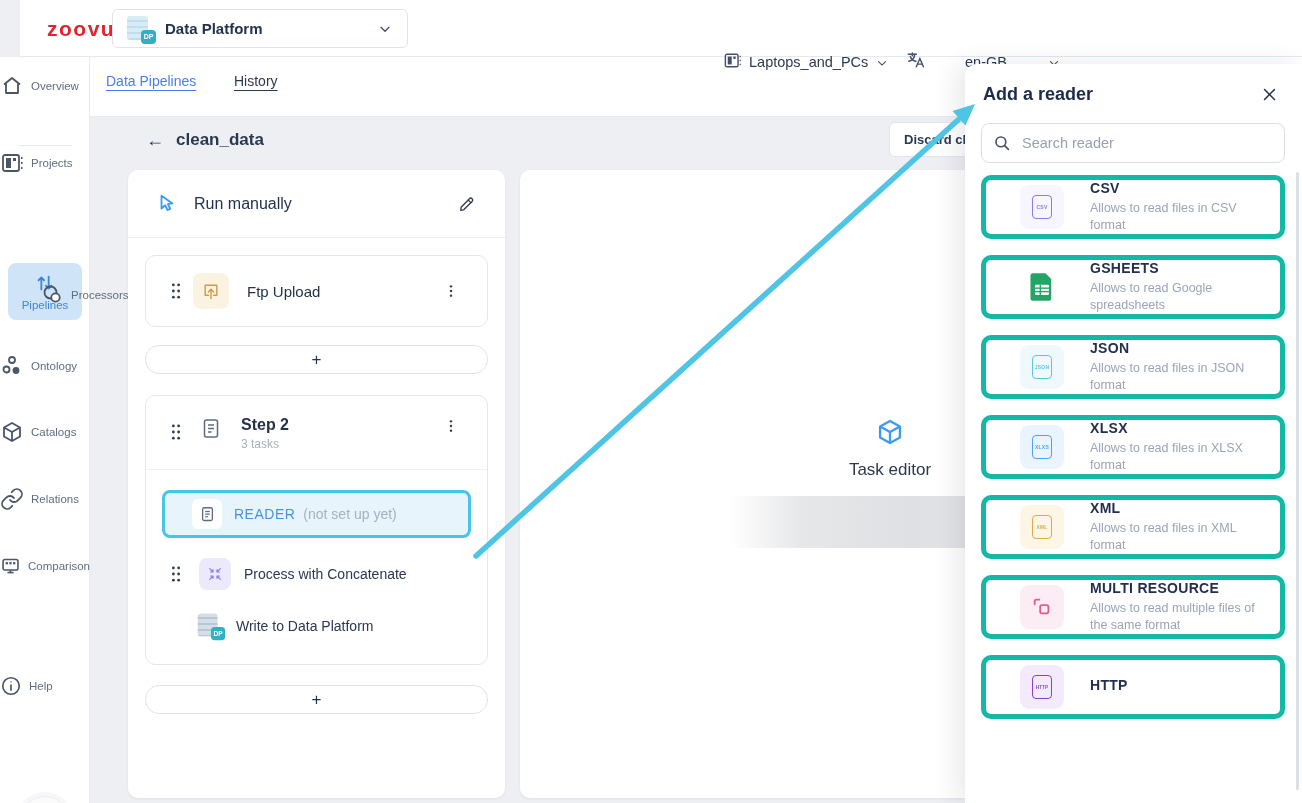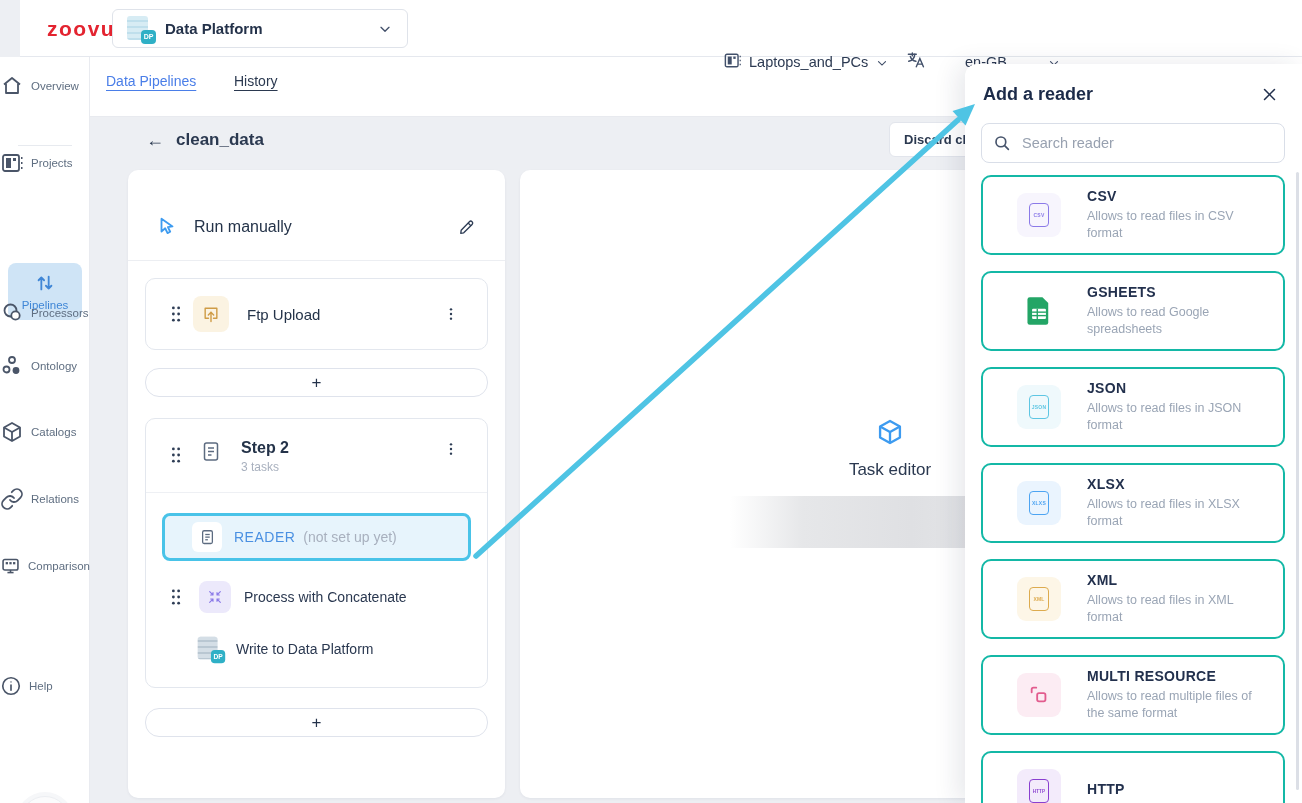--- a/index.html
+++ b/index.html
@@ -64,21 +64,21 @@
   .discard-btn { position:absolute; left:799px; top:5px; width:96px; height:35px;
     background:#fff; border:1px solid #e2e5ec; border-radius:6px;
     font-size:13px; font-weight:600; color:#2b3950; display:flex; align-items:center;
     justify-content:flex-start; padding-left:14px; white-space:nowrap; overflow:hidden;
     cursor:pointer; }
 
   
   .pipeline-panel { position:absolute; left:128px; top:170px; width:377px; height:628px;
     background:#fff; border-radius:10px; box-shadow:0 1px 3px rgba(20,30,60,.06); z-index:2; }
   .trigger-row { height:68px; display:flex; align-items:center; padding:0 28px;
-    border-bottom:1px solid #eceef2;margin-top:23px; }
+    border-bottom:1px solid #eceef2; }
   .trigger-label { margin-left:16px; font-size:16px; font-weight:500; color:#243349; }
   .edit-btn { margin-left:auto; cursor:pointer; }
 
   .block-card { margin:17px 17px 0; border:1px solid #e3e7ee; border-radius:10px; }
   .ftp-card { height:72px; display:flex; align-items:center; padding:0 28px 0 23px; }
   .icon-box { width:36px; height:36px; border-radius:8px; flex:none;
     display:flex; align-items:center; justify-content:center; }
   .ftp-box { background:#fbf3e2; margin-left:10px; }
   .task-title { margin-left:18px; font-size:15px; color:#243349; }
   .kebab { margin-left:auto; cursor:pointer; }
@@ -125,21 +125,21 @@
   .rp-head { display:flex; align-items:center; padding:20px 24px 0 18px; }
   .rp-title { font-size:18px; font-weight:700; color:#1c2b49; }
   .rp-close { margin-left:auto; cursor:pointer; }
   .rp-search { position:relative; margin:18px 17px 0 16px; }
   .rp-search input { width:100%; height:40px; border:1px solid #d9dee8; border-radius:8px;
     padding:0 12px 0 40px; font-size:14.5px; color:#24324a; outline:none;
     font-family:"Liberation Sans", sans-serif; }
   .rp-search input::placeholder { color:#98a1b0; }
   .rp-search svg { position:absolute; left:12px; top:11px; }
   .reader-list { margin-top:12px; }
-  .reader-card { margin:0 17px 16px 16px; height:80px; border:2px solid #14b8a6;
+  .reader-card { margin:0 17px 16px 16px; height:64px; border:5px solid #14b8a6;
     border-radius:10px; display:flex; align-items:center; padding-left:34px; cursor:pointer;
     background:#fff; }
   .reader-iconbox { width:44px; height:44px; border-radius:9px; flex:none;
     display:flex; align-items:center; justify-content:center; }
   .file-glyph { width:20px; height:24px; border:1.5px solid currentColor; border-radius:4px;
     display:flex; align-items:center; justify-content:center;
     font-size:5px; font-weight:700; letter-spacing:.2px; }
   .reader-text { margin-left:26px; padding-right:16px; }
   .reader-name { font-size:14px; font-weight:700; color:#22304d; letter-spacing:.3px; }
   .reader-desc { margin-top:4px; font-size:12.5px; line-height:1.4; color:#9aa5b5; max-width:185px; }
@@ -217,21 +217,21 @@
       </svg>
     <div class="sb-label">Projects</div>
   </div>
   <div class="sb-active-tile">
     <svg width="22" height="22" viewBox="0 0 24 24" fill="none" stroke="#3f86d6" stroke-width="2" stroke-linecap="round" stroke-linejoin="round">
         <path d="M8 19 V6 M8 6 L5 9 M8 6 L11 9"></path>
         <path d="M16 5 V18 M16 18 L13 15 M16 18 L19 15"></path>
       </svg>
     <div class="sb-label">Pipelines</div>
   </div>
-  <div class="sb-item" style="top:244px;">
+  <div class="sb-item" style="top:226px;margin-left:40px;">
     <svg width="24" height="24" viewBox="0 0 24 24" fill="none" stroke="#4a5568" stroke-width="1.8">
         <circle cx="10.5" cy="9.5" r="6"></circle>
         <circle cx="15.5" cy="14.5" r="4.2" fill="#fff"></circle>
       </svg>
     <div class="sb-label">Processors</div>
   </div>
   <div class="sb-item" style="top:297px;">
     <svg width="24" height="24" viewBox="0 0 24 24" fill="none" stroke="#4a5568" stroke-width="1.8">
         <circle cx="12" cy="6" r="3"></circle>
         <circle cx="6.5" cy="15.5" r="3"></circle>

